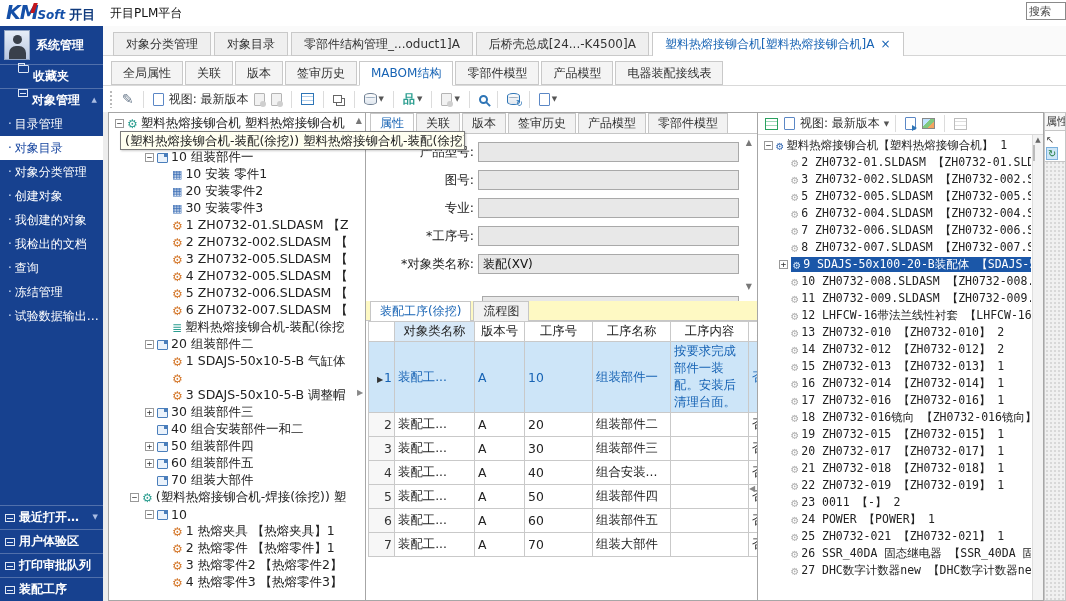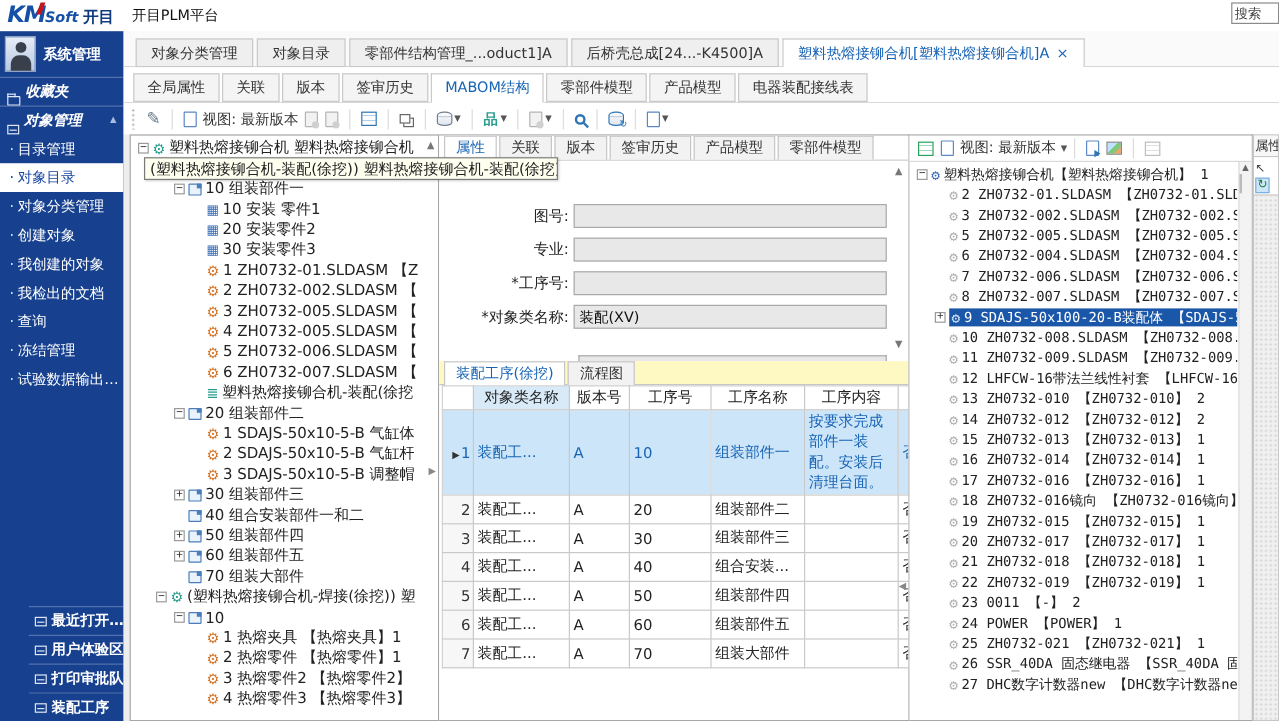--- a/index.html
+++ b/index.html
@@ -16,35 +16,35 @@
   #apptitle { position:absolute; left:110px; top:5px; font-size:12px; color:#111; }
   #searchbox { position:absolute; right:0; top:2px; width:40px; height:18px; border:1px solid #8a8a8a; font-size:11px; color:#444; padding:0 2px; background:#fff; font-family:inherit; }
 
   
   #sidebar { position:absolute; left:0; top:26px; width:103px; height:575px; background:#17418f; color:#fff; display:flex; flex-direction:column; overflow:hidden; }
   #sb-user { height:38px; display:flex; align-items:center; padding:2px 4px; }
   .avatar { width:26px; height:30px; background:linear-gradient(#e6edf7,#b9c8e2); border:1px solid #8fa3c4; position:relative; overflow:hidden; flex:none; }
   .avatar::before { content:''; position:absolute; left:8px; top:4px; width:9px; height:9px; border-radius:50%; background:#39404b; }
   .avatar::after { content:''; position:absolute; left:4px; top:15px; width:17px; height:14px; border-radius:7px 7px 0 0; background:#39404b; }
   #sb-user .uname { font-weight:bold; font-size:12px; margin-left:6px; white-space:nowrap; }
-  .sb-sec { height:24px; line-height:23px; padding-left:6px; font-weight:bold; font-size:12px;
-    border-top:1px solid rgba(255,255,255,.25); display:flex; align-items:flex-end; white-space:nowrap;font-style:italic; }
+  .sb-sec { height:24px; line-height:23px; padding-left:18px; font-weight:bold; font-size:12px;
+    border-top:1px solid rgba(255,255,255,.25); display:flex; align-items:flex-start; white-space:nowrap; }
   .sb-sec .glyph { margin-right:4px; }
   .sb-sec .secarrow { margin-left:auto; margin-right:6px; font-size:7px; color:#a9bce2; }
   .sb-glyph { display:inline-block; width:10px; height:8px; border:1px solid #dfe7f5; background:transparent; position:relative; flex:none; }
   .sb-glyph::before { content:''; position:absolute; left:1px; top:3px; right:1px; height:1px; background:#dfe7f5; }
   .sb-folder { display:inline-block; width:11px; height:8px; border:1px solid #dfe7f5; border-radius:1px; position:relative; flex:none; }
   .sb-folder::before { content:''; position:absolute; left:-1px; top:-3px; width:5px; height:2px; border:1px solid #dfe7f5; border-bottom:none; }
   .sb-item { height:24px; line-height:24px; padding-left:8px; font-size:12px; color:#fff; white-space:nowrap; overflow:hidden; cursor:default; }
   .sb-item .dot { color:#cfe0f5; margin-right:3px; }
   .sb-item.selected { background:#fff; color:#1746a0; }
   .sb-item.selected .dot { color:#1746a0; }
   #sb-spacer { flex:1; }
   .sb-bottom { height:24px; line-height:23px; padding-left:5px; font-weight:bold; font-size:12px;
-    border-top:1px solid rgba(255,255,255,.25); display:flex; align-items:center; white-space:nowrap; overflow:hidden;margin-left:24px; }
+    border-top:1px solid rgba(255,255,255,.25); display:flex; align-items:center; white-space:nowrap; overflow:hidden; }
   .sb-bottom .glyph { margin-right:4px; }
   .sb-bottom .dd { margin-left:auto; margin-right:5px; font-size:7px; color:#a9bce2; }
 
   
   #doctabs { position:absolute; left:103px; top:26px; width:963px; height:30px; background:#fafafa; border-bottom:1px solid #d5d5d5; padding:6px 0 0 10px; white-space:nowrap; }
   .dtab { display:inline-block; height:24px; line-height:22px; padding:0 12px; margin-right:3px; background:#efefef; border:1px solid #c9c9c9; font-size:12px; color:#333; position:relative; }
   .dtab.active { background:#fff; color:#1763b4; border-bottom:1px solid #fff; margin-bottom:-1px; height:25px; }
   .dtab .close { color:#1763b4; margin-left:6px; font-size:12px; }
 
   
@@ -338,21 +338,20 @@
           <span>20 组装部件二</span>
         </div>
         <div class="trow" style="padding-left: 49px;">
           <span class="spacer"></span>
           <span class="tic gear-orange">⚙</span>
           <span>1 SDAJS-50x10-5-B 气缸体</span>
         </div>
         <div class="trow" style="padding-left: 49px;">
           <span class="spacer"></span>
           <span class="tic gear-orange">⚙</span>
-          <span>2 SDAJS-50x10-5-B 气缸杆</span>
         </div>
         <div class="trow" style="padding-left: 49px;">
           <span class="spacer"></span>
           <span class="tic gear-orange">⚙</span>
           <span>3 SDAJS-50x10-5-B 调整帽</span>
         </div>
         <div class="trow" style="padding-left: 34px;">
           <span class="exp">+</span>
           <span class="tic ic-box"></span>
           <span>30 组装部件三</span>
@@ -411,20 +410,24 @@
     <span class="scrollup">▲</span>
   </div>
 
   <div id="middle" class="panel">
     <div id="innertabs"><div class="xtab active">属性</div><div class="xtab">关联</div><div class="xtab">版本</div><div class="xtab">签审历史</div><div class="xtab">产品模型</div><div class="xtab">零部件模型</div></div>
     <div id="formarea">
       <span class="chev" style="top:4px">▲</span>
       <span class="chev" style="top:148px">▼</span>
       <div id="partialinput"></div>
       <span class="collapse-up">▲</span>
+    <div class="frow" style="top: 8px;">
+          <span class="flabel">产品型号:</span>
+          <input style="">
+        </div>
         <div class="frow" style="top: 36px;">
           <span class="flabel">图号:</span>
           <input style="">
         </div>
         <div class="frow" style="top: 92px;">
           <span class="flabel">*工序号:</span>
           <input style="">
         </div>
         <div class="frow" style="top: 64px;">
           <span class="flabel">专业:</span>

